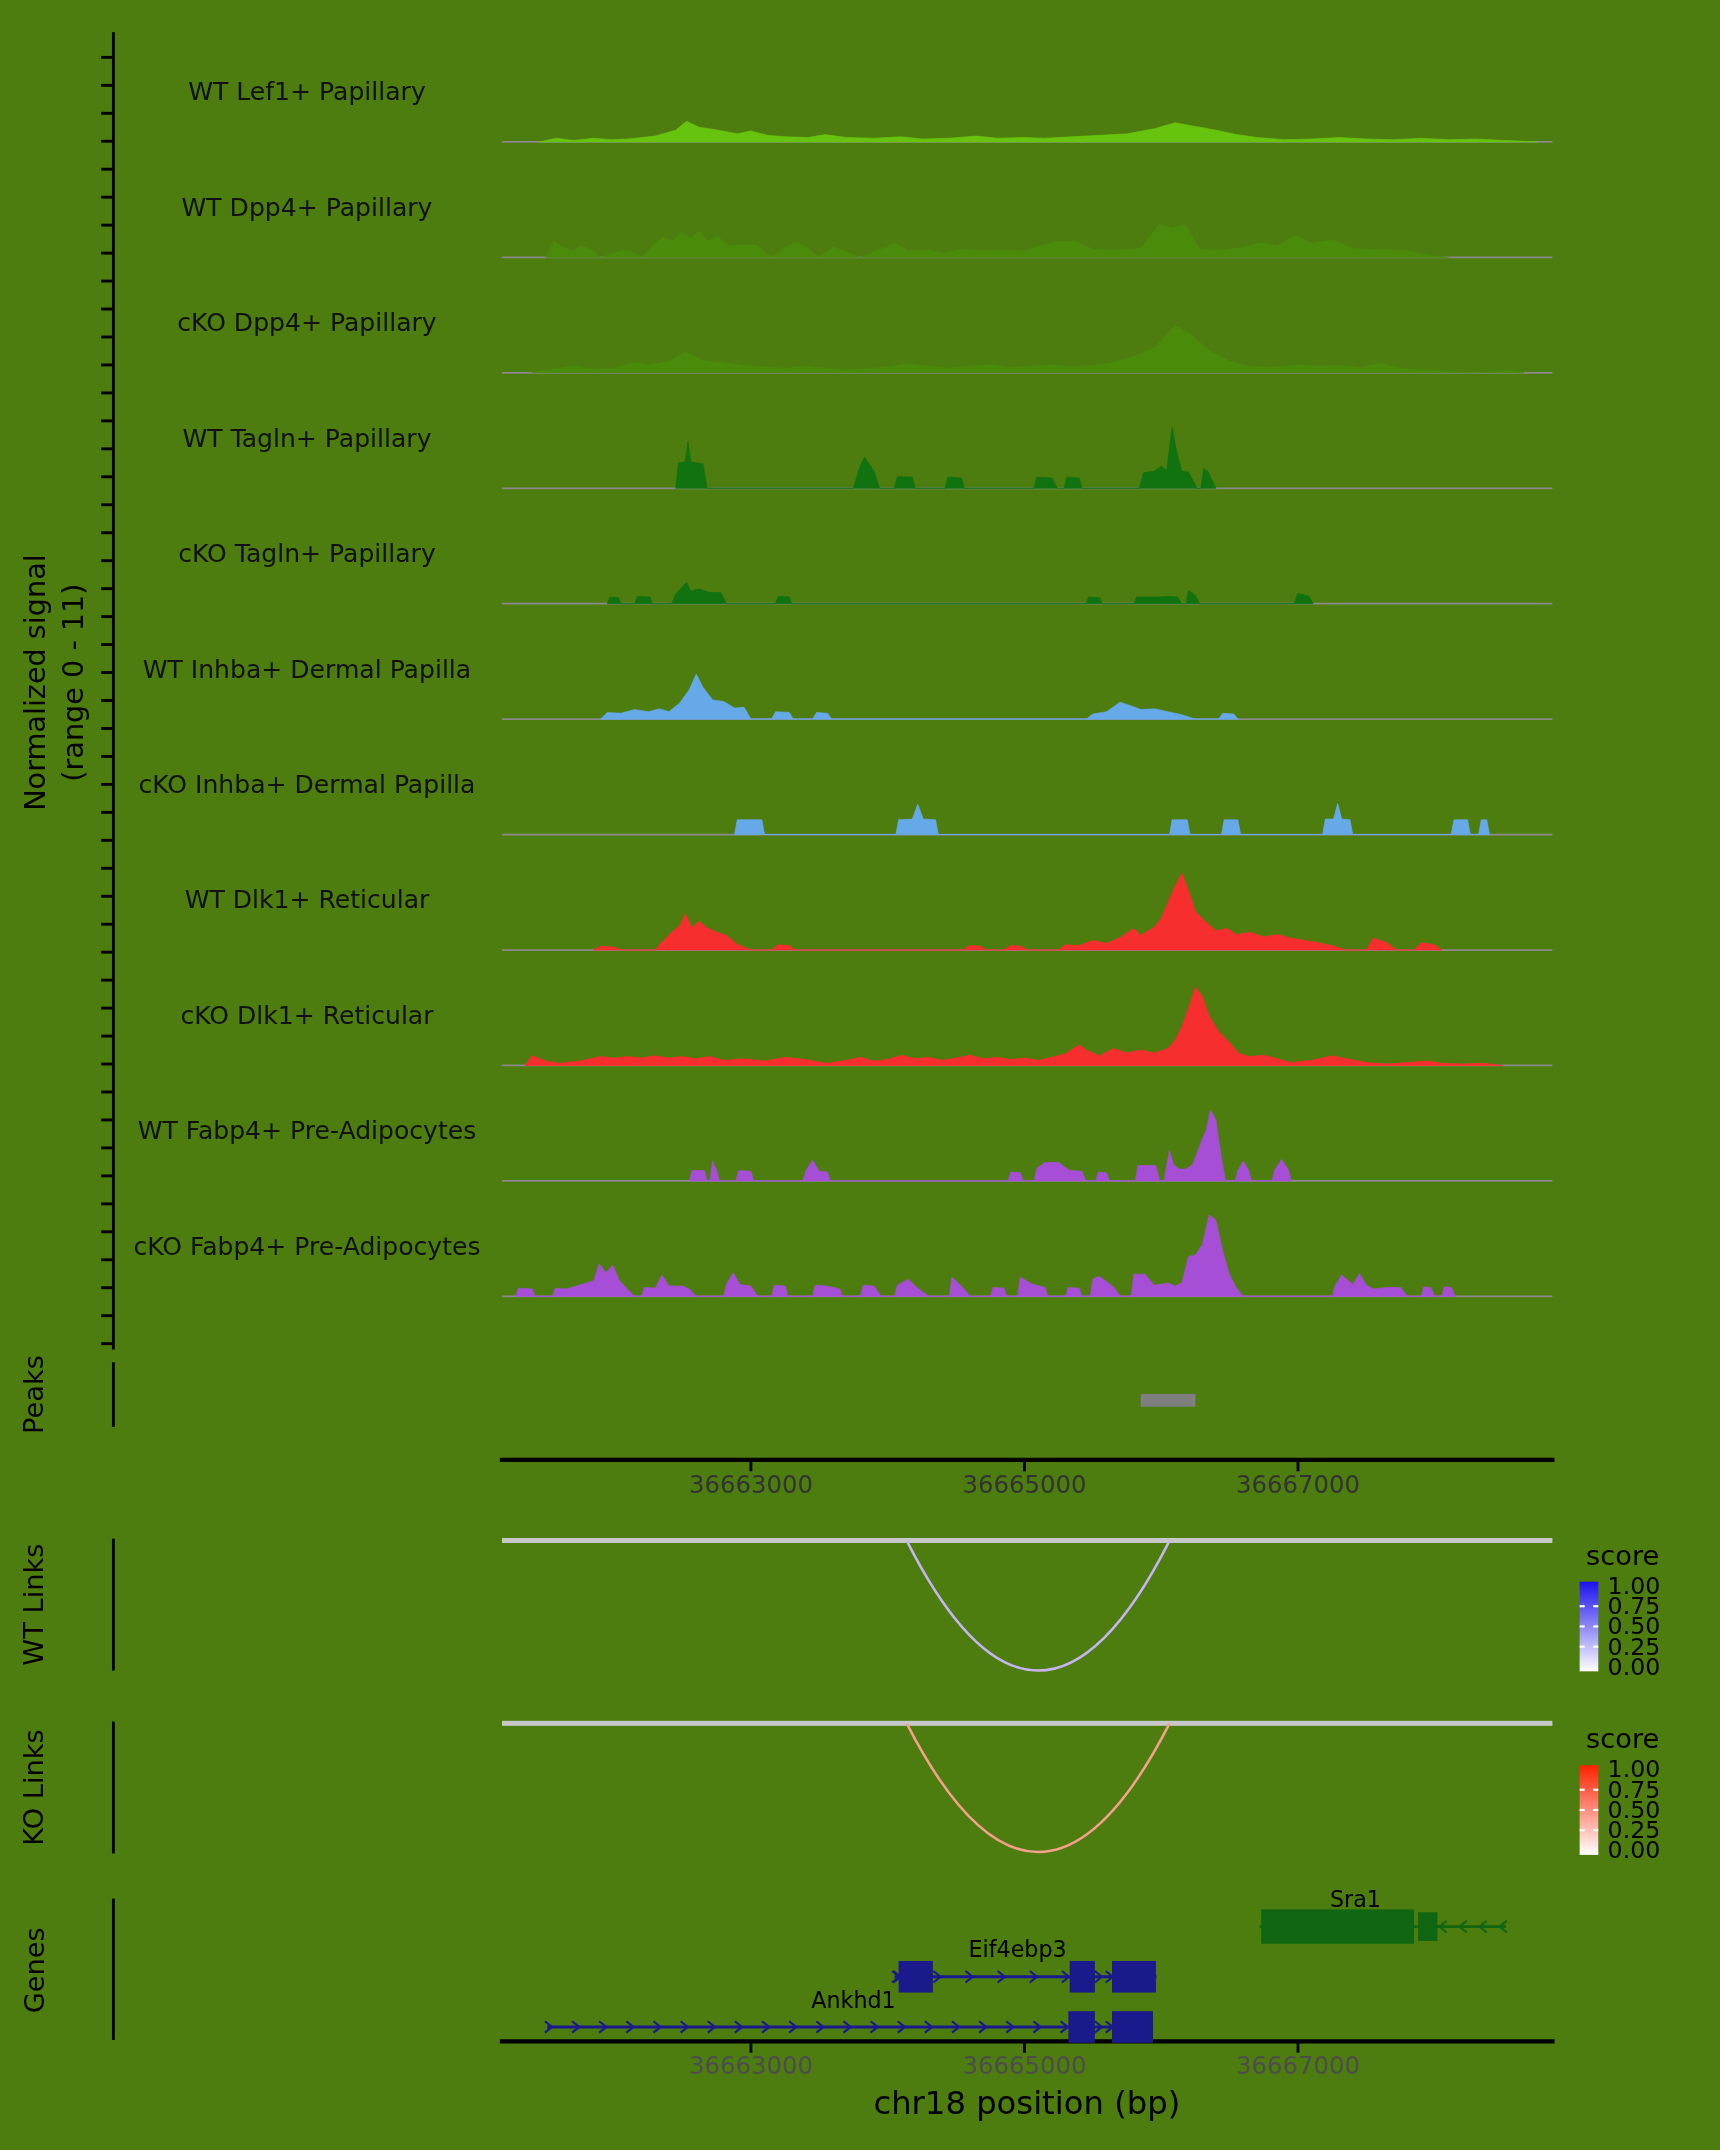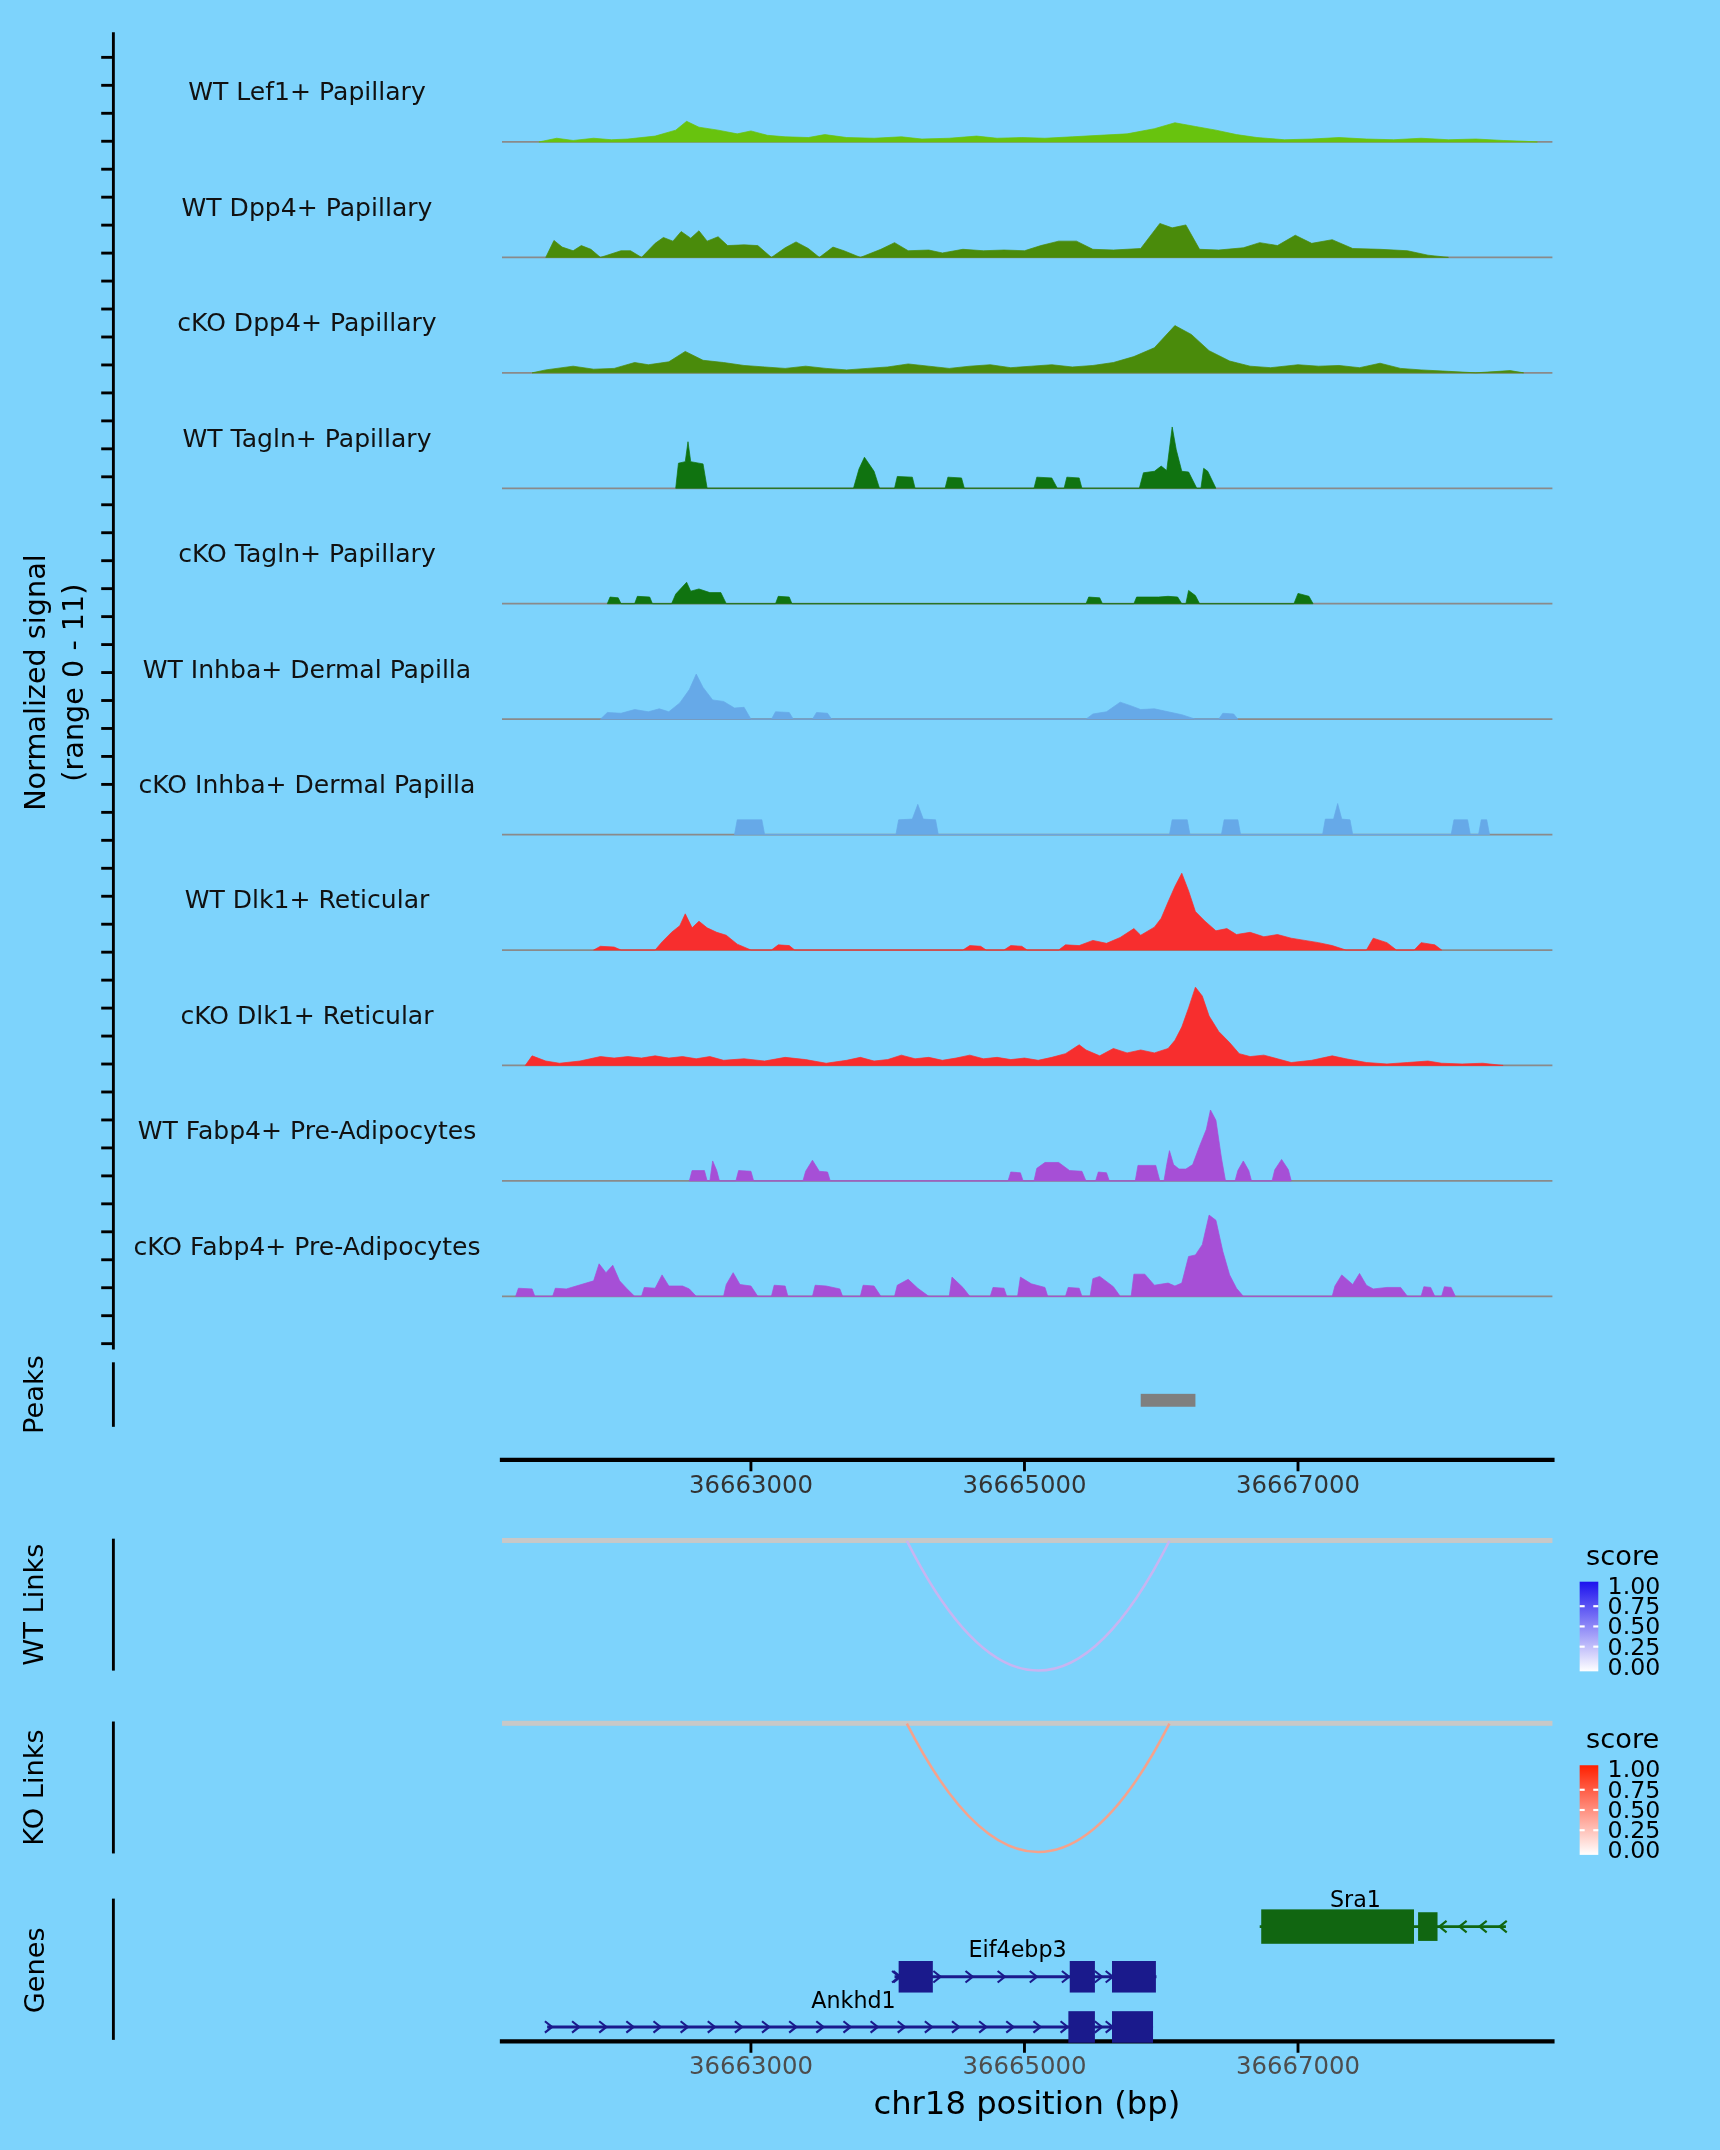--- a/index.html
+++ b/index.html
@@ -1,16 +1,16 @@
 <!DOCTYPE html>
 <html style="font-size:11.5px"><head>
 <meta charset="utf-8">
 <style>
   html,body{margin:0;padding:0;background:#fff;}
-  .fig{position:relative;width:1721px;height:2151px;background:#7dd3fc;overflow:hidden;}
+  .fig{position:relative;width:1721px;height:2151px;background:#4d7c0f;overflow:hidden;}
   svg{position:absolute;left:0;top:0;}
   text{font-family:"DejaVu Sans","Liberation Sans",sans-serif;fill:#000;}
   .tracklab{font-size:35px;fill:#111;}
   .seclab{font-size:38px;fill:#000;}
   .ylab{font-size:40px;fill:#000;}
   .ticklab{font-size:34px;fill:#333;}
   .ticklab2{font-size:34px;fill:#4d4d4d;}
   .xlab{font-size:45px;fill:#000;}
   .legtitle{font-size:38px;fill:#000;}
   .legnum{font-size:33px;fill:#000;}

